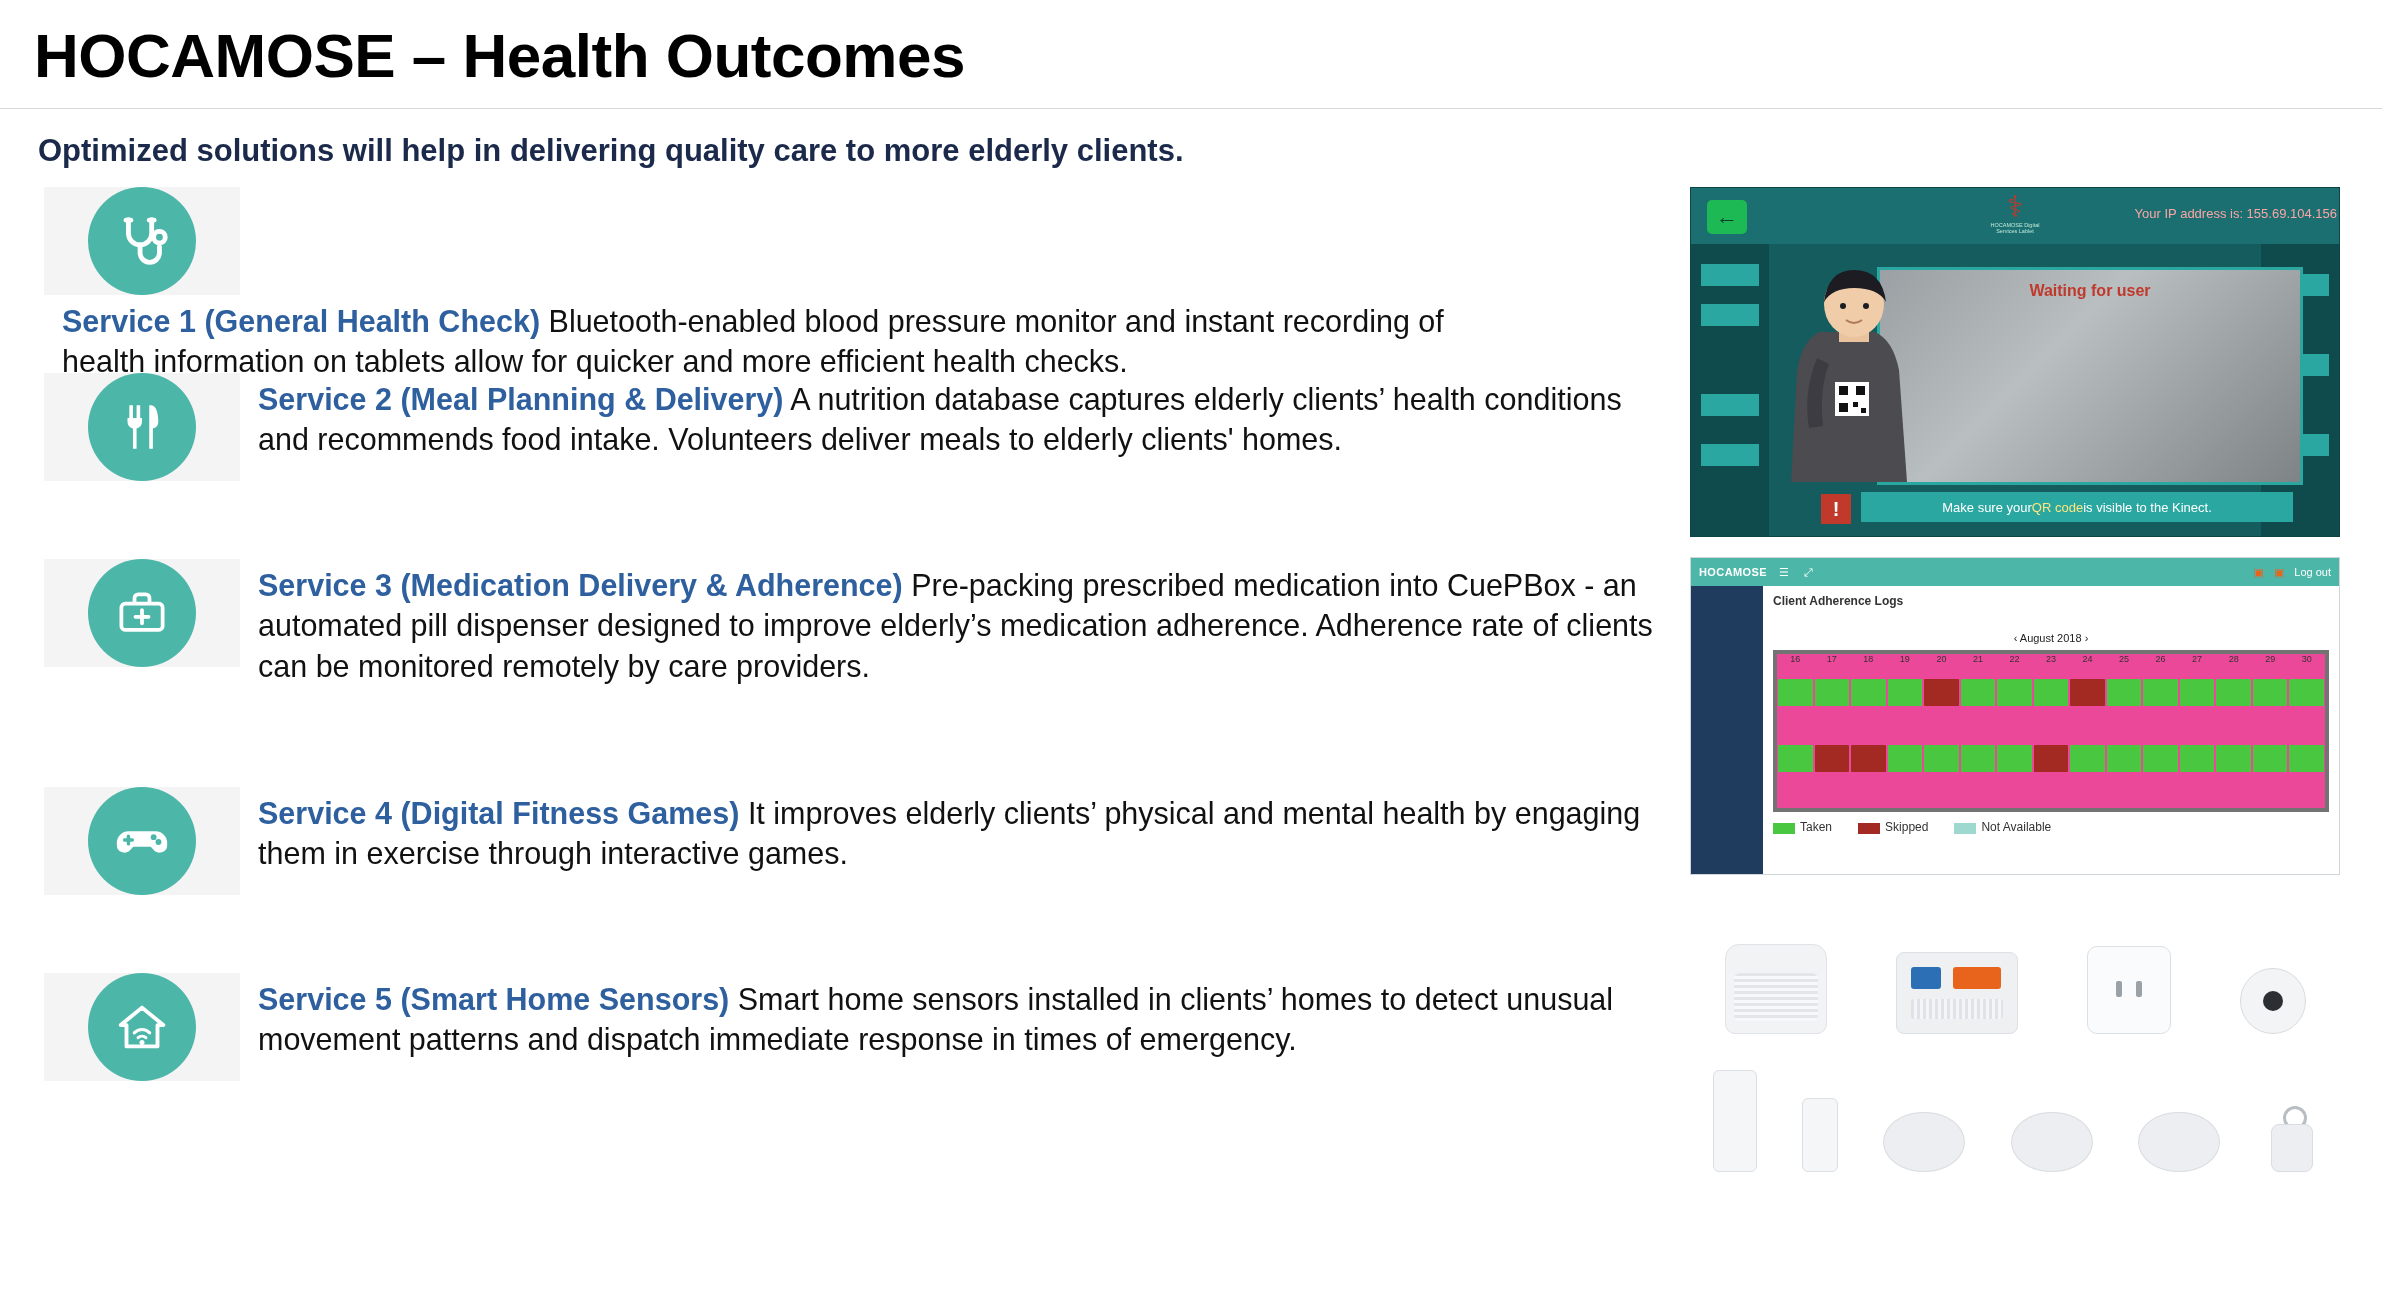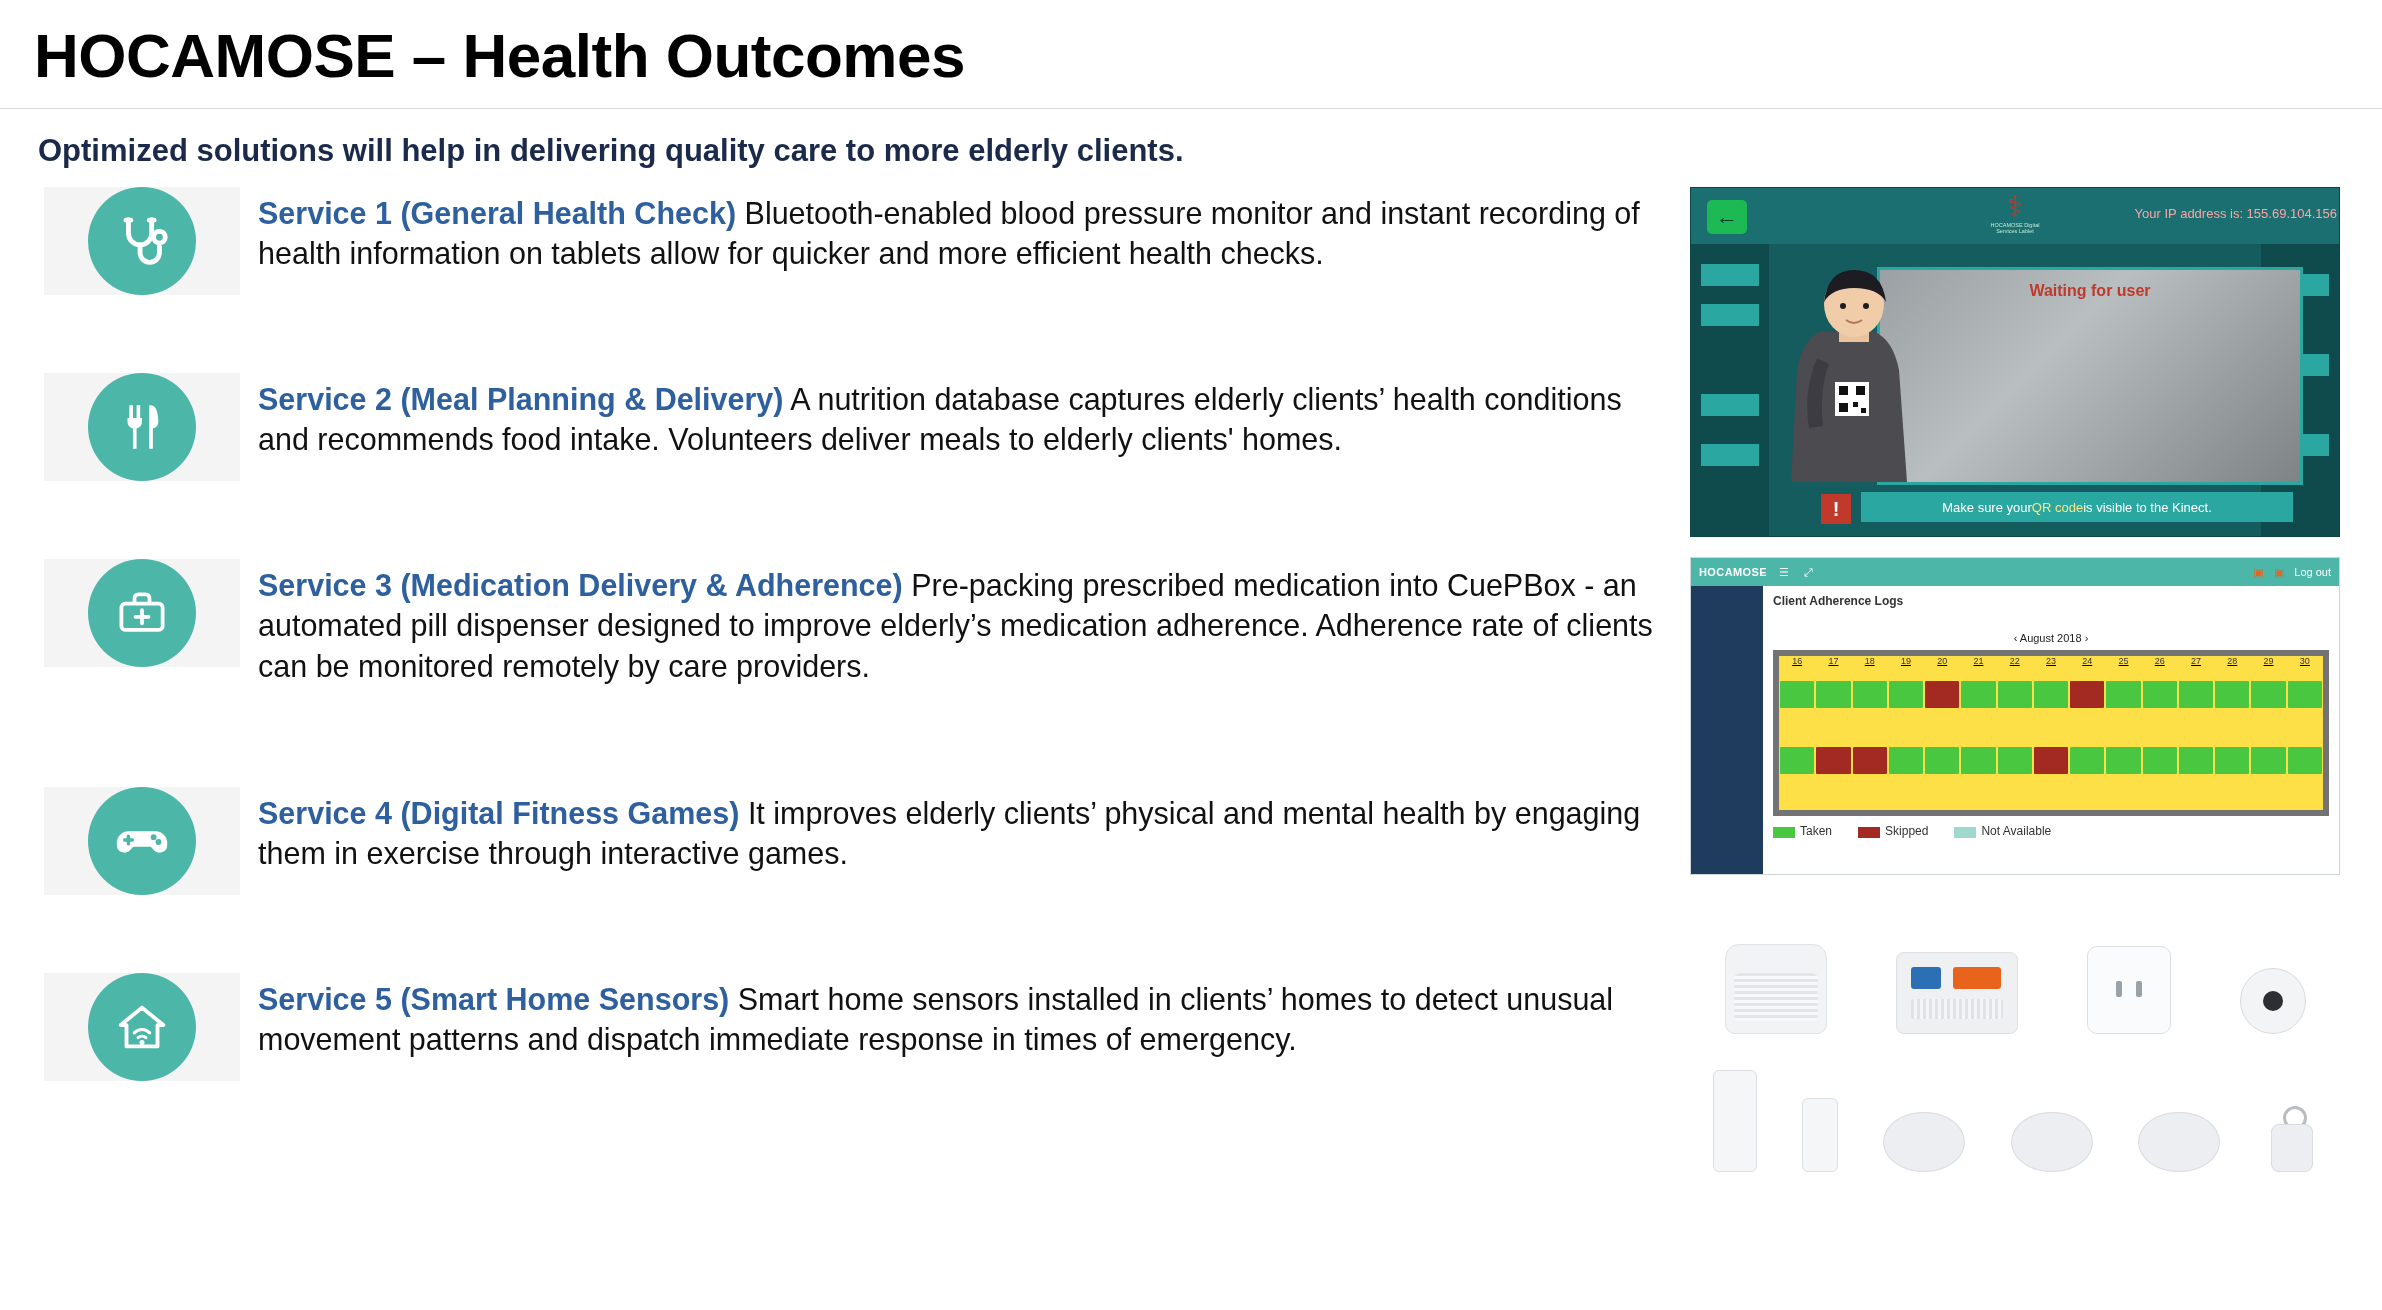--- a/index.html
+++ b/index.html
@@ -88,21 +88,21 @@
     font-size: 30.5px;
     line-height: 1.32;
     color: #111;
     max-width: 1420px;
   }
   .svc-label {
     color: #2e5f9e;
     font-weight: bold;
   }
 
-  .h1 { height: 176px; }
+  .h1 { height: 176px; flex-direction: column; }
   .h2 { height: 176px; }
   .h3 { height: 218px; }
   .h4 { height: 176px; }
   .h5 { height: 190px; }
 
   
   .kinect-fig {
     width: 650px;
     height: 350px;
     background: #155c5e;
@@ -182,21 +182,21 @@
   .dash-h { font-size: 12px; font-weight: bold; color:#333; margin-bottom: 24px;}
   .dash-month { text-align:center; font-size: 11px; color:#222; margin-bottom: 6px;}
   .grid-wrap { display:flex; }
   .grid-labels { width: 92px; }
   .glab {
     height: 33px; border:1px solid #dcdcdc; font-size: 10px; color:#222;
     display:flex; align-items:center; padding-left:6px; box-sizing:border-box;
     background:#fff;
   }
   .glab.head { font-weight: bold; }
-  .grid-cells { flex:1; background:#fde047; border:6px solid #737373; box-sizing:border-box;text-decoration:underline;}
+  .grid-cells { flex:1; background:#ec4899; border:4px solid #737373; box-sizing:border-box;}
   .cell-row { display:flex; height: 33px; }
   .cell { flex:1; margin:3px 1px; border-radius:1px; }
   .c-green { background:#49c741; }
   .c-red { background:#a22a22; }
   .c-none { background:transparent; }
   .daynums { display:flex; height:22px; }
   .daynums span { flex:1; text-align:center; font-size:9px; color:#333; }
   .legend { display:flex; gap:26px; margin-top:8px; font-size:12px; color:#333; align-items:center;}
   .legend i { width:22px; height:11px; display:inline-block; margin-right:5px; vertical-align:middle;}
 

